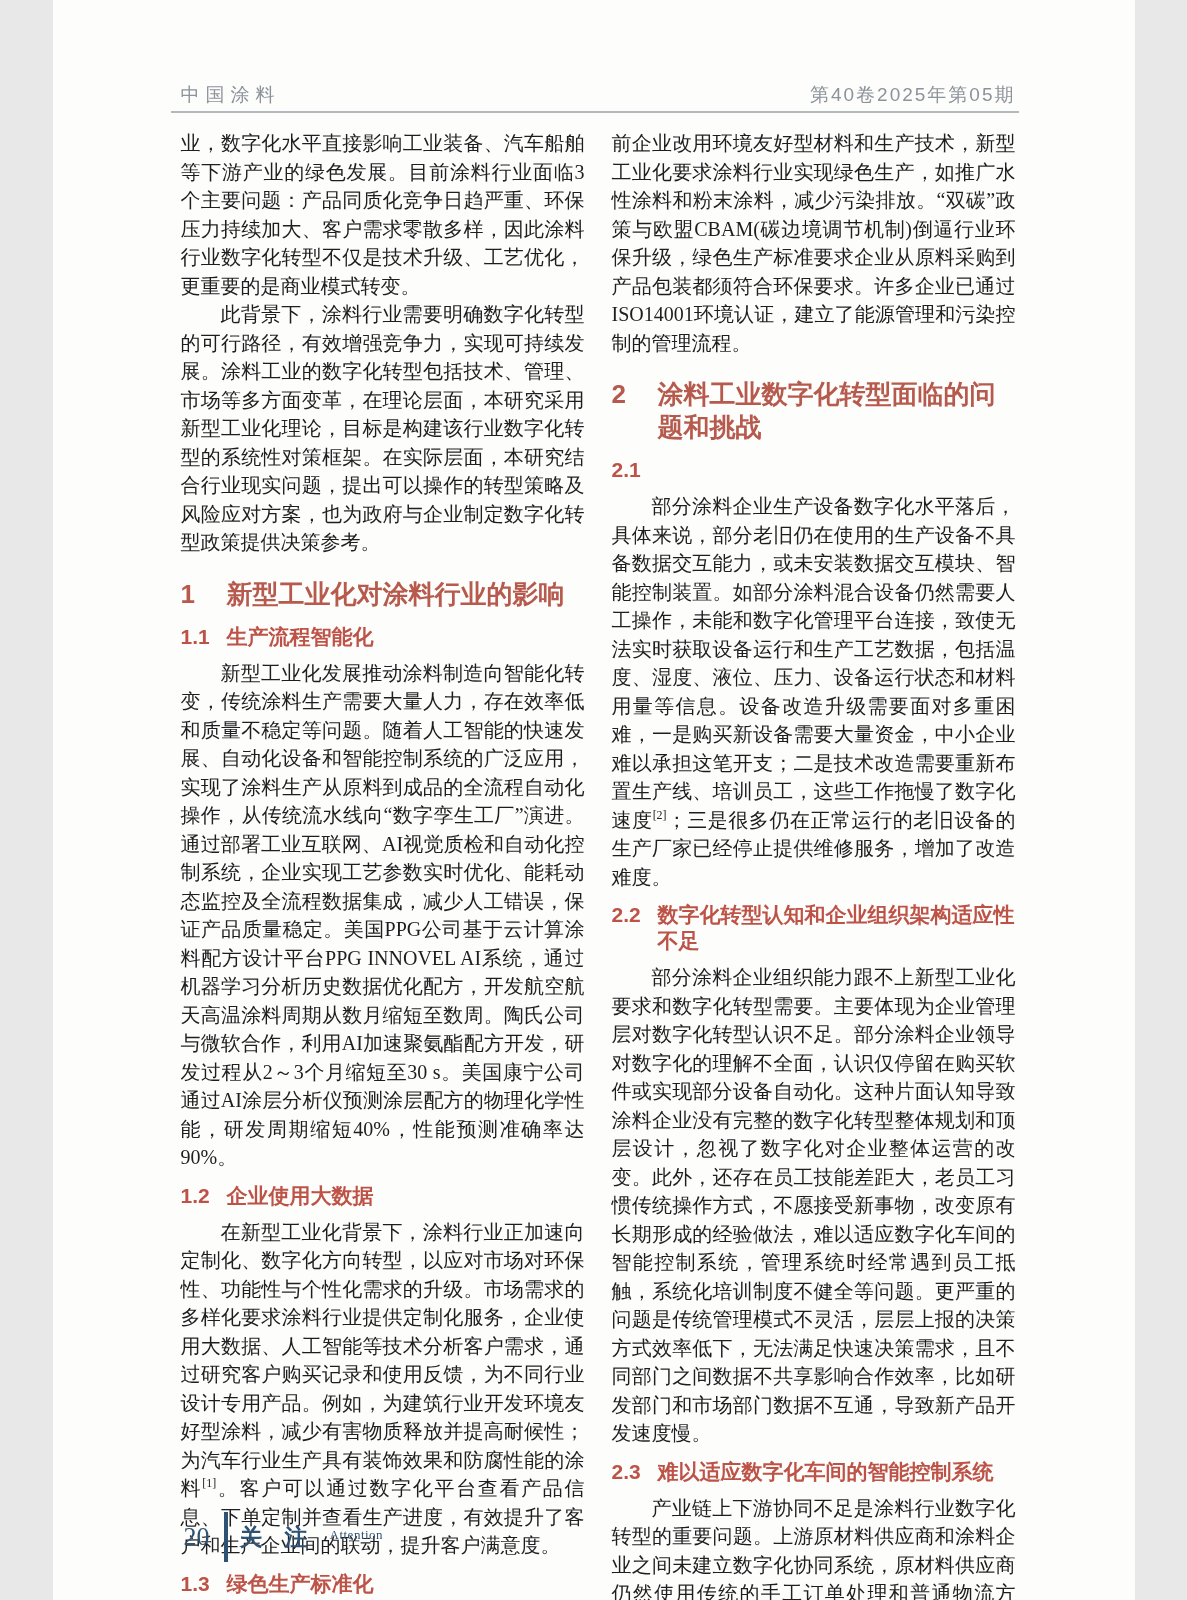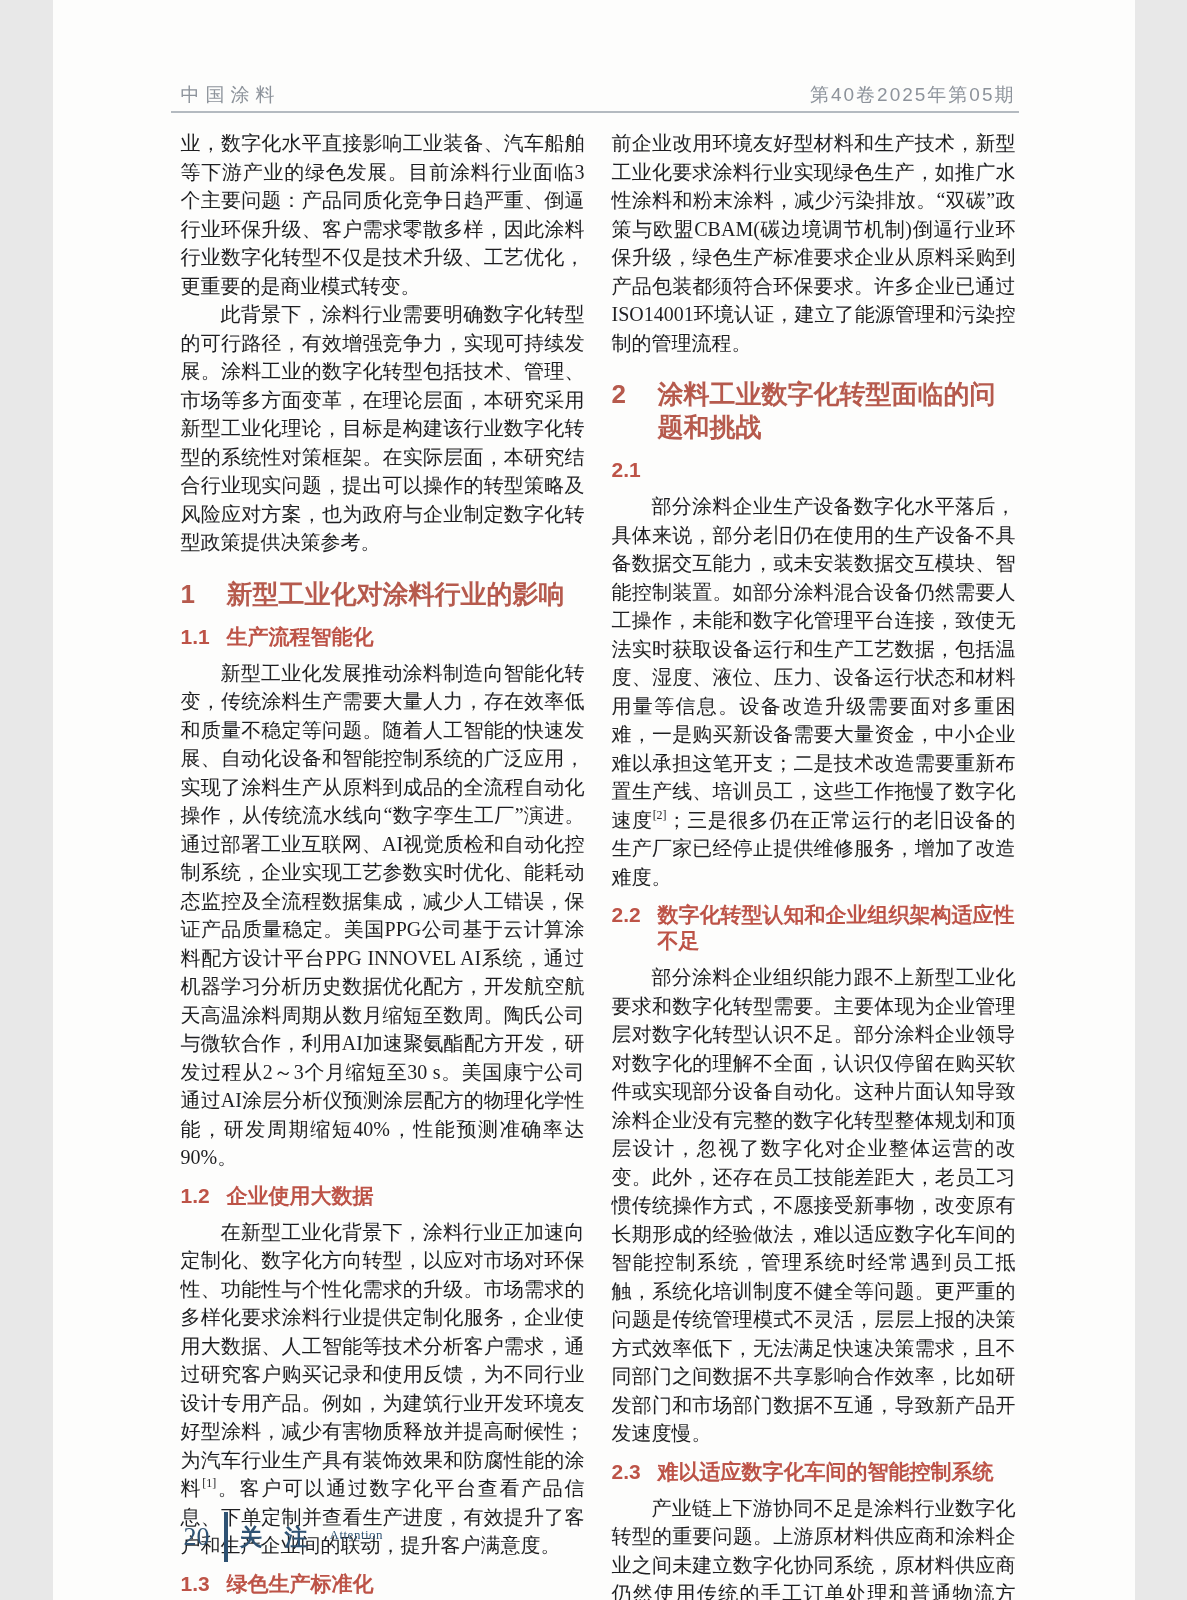--- a/index.html
+++ b/index.html
@@ -97,21 +97,21 @@
     <span class="issue-info">
       <span>第40卷</span>
       <span>2025年第05期</span>
     </span>
   </div>
   <div class="header-rule"></div>
 
   <main class="columns">
 
     <div class="col">
-      <p class="body cont">业，数字化水平直接影响工业装备、汽车船舶等下游产业的绿色发展。目前涂料行业面临3个主要问题：产品同质化竞争日趋严重、倒逼行业环保升级、客户需求零散多样，因此涂料行业数字化转型不仅是技术升级、工艺优化，更重要的是商业模式转变。</p>
+      <p class="body cont">业，数字化水平直接影响工业装备、汽车船舶等下游产业的绿色发展。目前涂料行业面临3个主要问题：产品同质化竞争日趋严重、环保压力持续加大、客户需求零散多样，因此涂料行业数字化转型不仅是技术升级、工艺优化，更重要的是商业模式转变。</p>
       <p class="body">此背景下，涂料行业需要明确数字化转型的可行路径，有效增强竞争力，实现可持续发展。涂料工业的数字化转型包括技术、管理、市场等多方面变革，在理论层面，本研究采用新型工业化理论，目标是构建该行业数字化转型的系统性对策框架。在实际层面，本研究结合行业现实问题，提出可以操作的转型策略及风险应对方案，也为政府与企业制定数字化转型政策提供决策参考。</p>
 
       <h2 class="section">
         <span class="num">1</span>
         <span class="ttl">新型工业化对涂料行业的影响</span>
       </h2>
 
       <h3 class="subsection">
         <span class="num">1.1</span>
         <span class="ttl">生产流程智能化</span>

